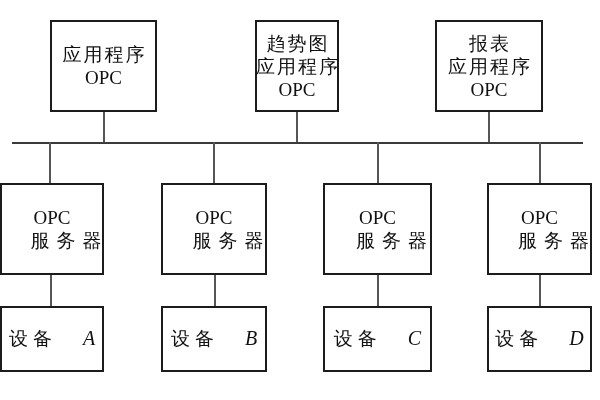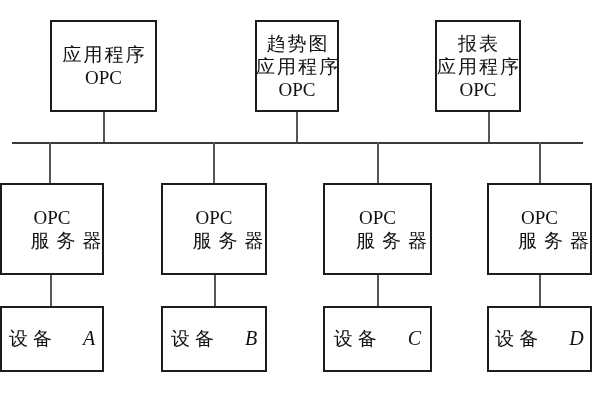--- a/index.html
+++ b/index.html
@@ -47,21 +47,21 @@
     <div class="ln zh">应用程序</div>
     <div class="ln">OPC</div>
   </div>
 
   <div class="box" style="left:241px; top:20px; width:84px; height:92px;margin-left:14px;">
     <div class="ln zh">趋势图</div>
     <div class="ln zh">应用程序</div>
     <div class="ln">OPC</div>
   </div>
 
-  <div class="box" style="left:435px; top:20px; width:86px; height:92px;">
+  <div class="box" style="left:435px; top:20px; width:108px; height:92px;">
     <div class="ln zh">报表</div>
     <div class="ln zh">应用程序</div>
     <div class="ln">OPC</div>
   </div>
 
   <div class="vline" style="left:103px; top:112px; height:30px;"></div>
   <div class="vline" style="left:296px; top:112px; height:30px;"></div>
   <div class="vline" style="left:488px; top:112px; height:30px;"></div>
 
   <div class="hline" style="left:12px; top:142px; width:571px;"></div>

